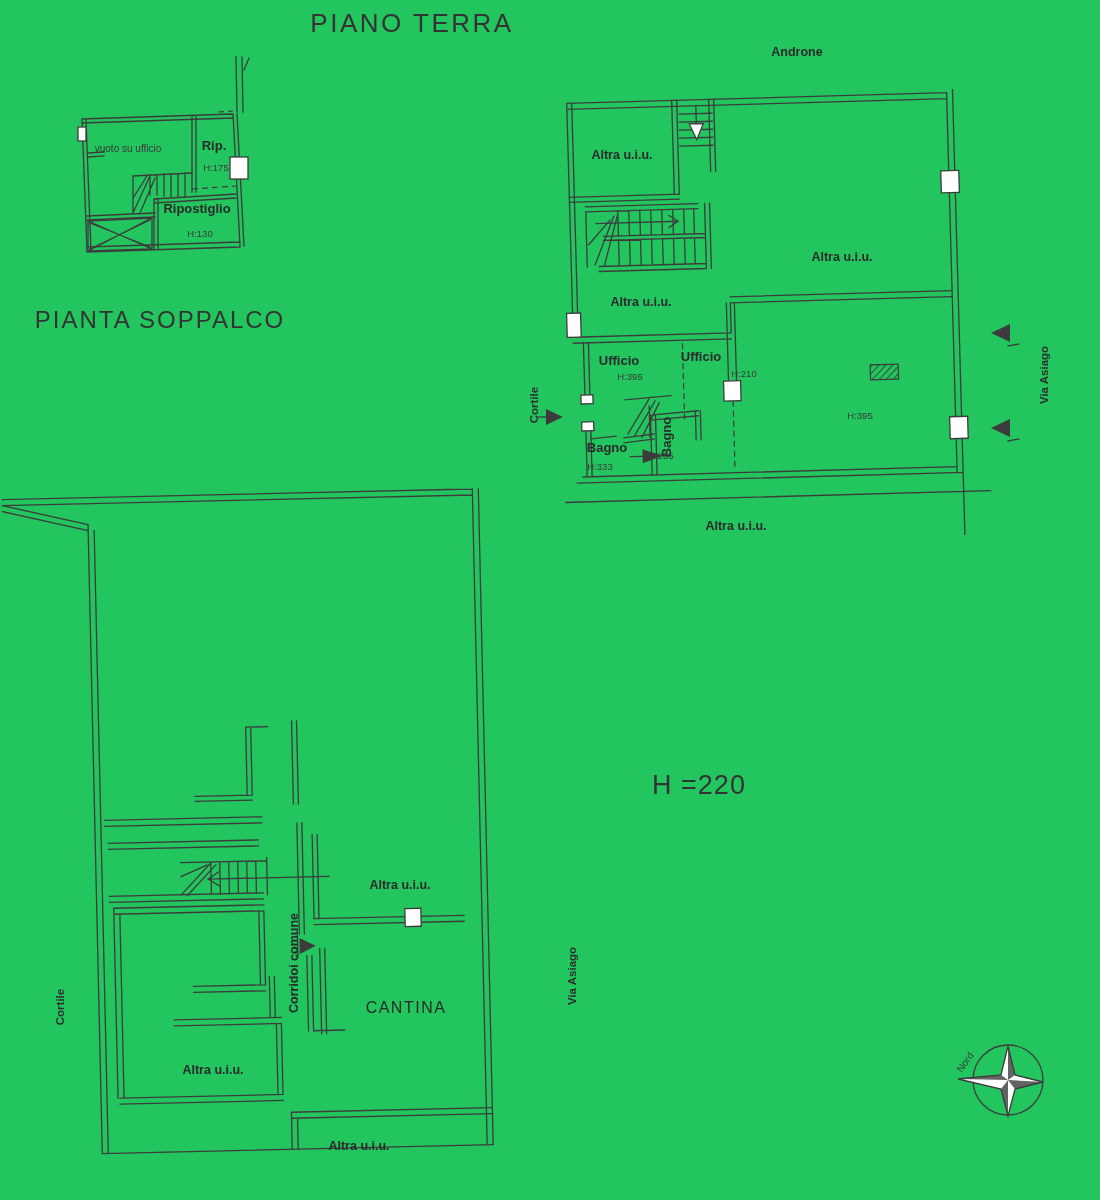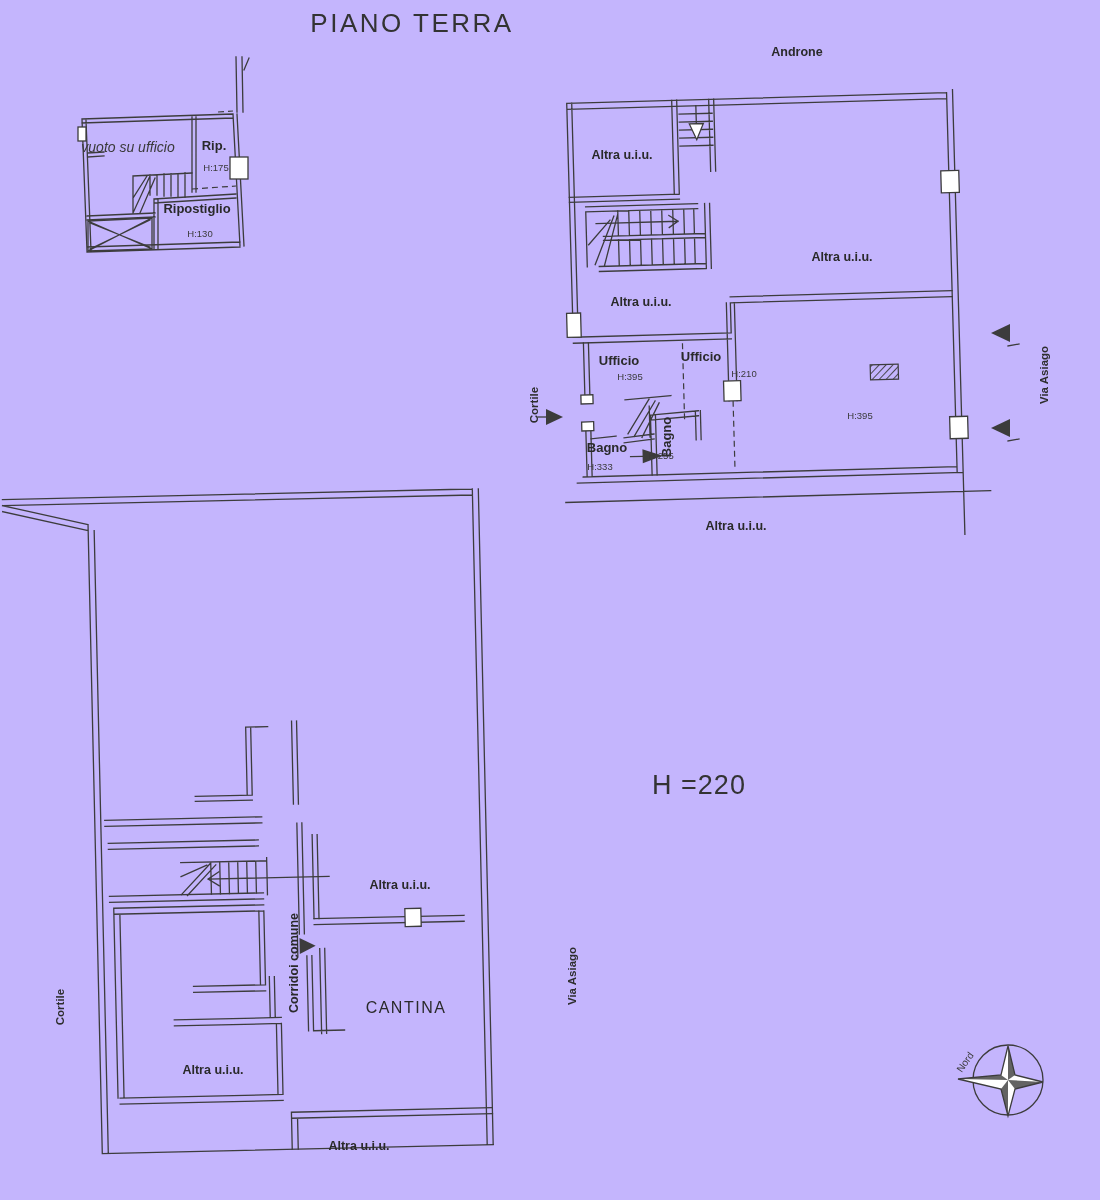--- a/index.html
+++ b/index.html
@@ -1,32 +1,32 @@
 <!DOCTYPE html>
 <html><head>
 <meta charset="utf-8">
 <style>
   html,body{margin:0;padding:0;background:#f2f2f0;}
   .page{
-    position:relative;width:1100px;height:1200px;background:#c4b5fd;
+    position:relative;width:1100px;height:1200px;background:#22c55e;
     font-family:"Liberation Sans", sans-serif;overflow:hidden;
   }
   svg{position:absolute;left:0;top:0;}
   .lbl{
     position:absolute;transform:translate(-50%,-50%);
     white-space:pre;color:#2e2e2e;line-height:1.1;text-align:center;
   }
   .rot{transform:translate(-50%,-50%) rotate(-90deg);}
   .t-title{font-size:26px;letter-spacing:2.5px;color:#333;}
   .t-title-sm{font-size:24px;letter-spacing:2px;color:#333;}
   .t-h220{font-size:27px;letter-spacing:1px;color:#333;}
   .t-room{font-size:13px;font-weight:bold;color:#2a2a2a;}
   .t-altra{font-size:12.5px;font-weight:600;color:#2a2a2a;}
   .t-h{font-size:9.5px;color:#3a3a3a;}
-  .t-tiny{font-size:14px;color:#3a3a3a;font-style:italic;}
+  .t-tiny{font-size:10px;color:#3a3a3a;}
   .t-street{font-size:11.5px;font-weight:600;color:#2e2e2e;}
   .t-cantina{font-size:16px;font-weight:400;letter-spacing:1.5px;color:#2a2a2a;}
   .t-nord{font-size:10px;color:#3a3a3a;transform:translate(-50%,-50%) rotate(-55deg);}
   .ln{stroke:#3c3c3c;stroke-width:1.3;fill:none;stroke-linecap:square;}
   .dash{stroke:#3c3c3c;stroke-width:1.2;fill:none;stroke-dasharray:6 4;}
   .blk{fill:#ffffff;stroke:#3c3c3c;stroke-width:1.3;}
   .solid{fill:#3c3c3c;stroke:none;}
 </style>
 </head>
 <body>
@@ -193,20 +193,21 @@
       <circle class="ln" cx="1008" cy="1080" r="35"></circle>
       <polygon class="blk" points="1008,1046 1015,1075 1043,1082 1015,1089 1008,1116 1001,1089 958,1079 1001,1075"></polygon>
       <polygon class="solid" points="1008,1046 1015,1075 1008,1080" fill-opacity="0.8"></polygon>
       <polygon class="solid" points="1043,1082 1015,1089 1008,1080" fill-opacity="0.8"></polygon>
       <polygon class="solid" points="1008,1116 1001,1089 1008,1080" fill-opacity="0.8"></polygon>
       <polygon class="solid" points="958,1079 1001,1075 1008,1080" fill-opacity="0.8"></polygon>
     </g>
   </svg>
 
   <div class="lbl t-title" style="left:412px;top:23px;">PIANO TERRA</div>
+  <div class="lbl t-title-sm" style="left:160px;top:320px;">PIANTA SOPPALCO</div>
   <div class="lbl t-h220" style="left:699px;top:786px;">H =220</div>
 
   <div class="lbl t-tiny" style="left:128px;top:148px;">vuoto su ufficio</div>
   <div class="lbl t-room" style="left:214px;top:146px;">Rip.</div>
   <div class="lbl t-h" style="left:216px;top:168px;">H:175</div>
   <div class="lbl t-room" style="left:197px;top:209px;">Ripostiglio</div>
   <div class="lbl t-h" style="left:200px;top:234px;">H:130</div>
 
   <div class="lbl t-altra" style="left:797px;top:53px;">Androne</div>
   <div class="lbl t-altra" style="left:622px;top:156px;">Altra u.i.u.</div>

